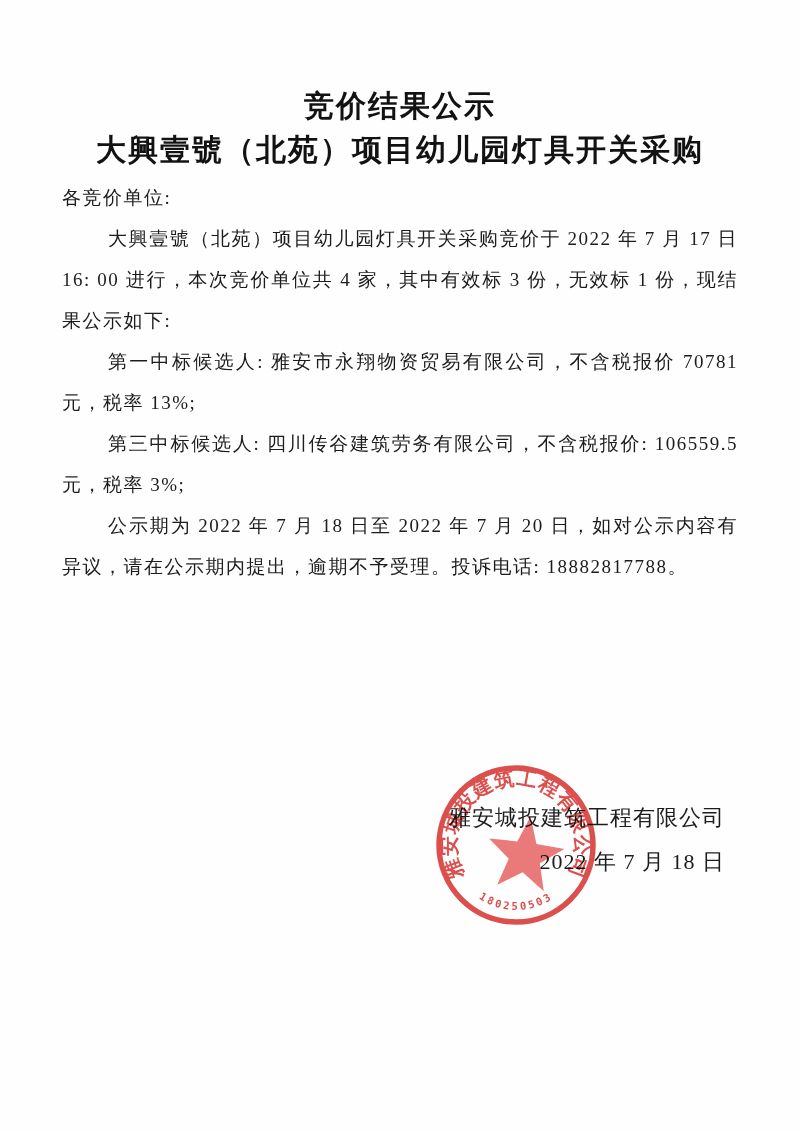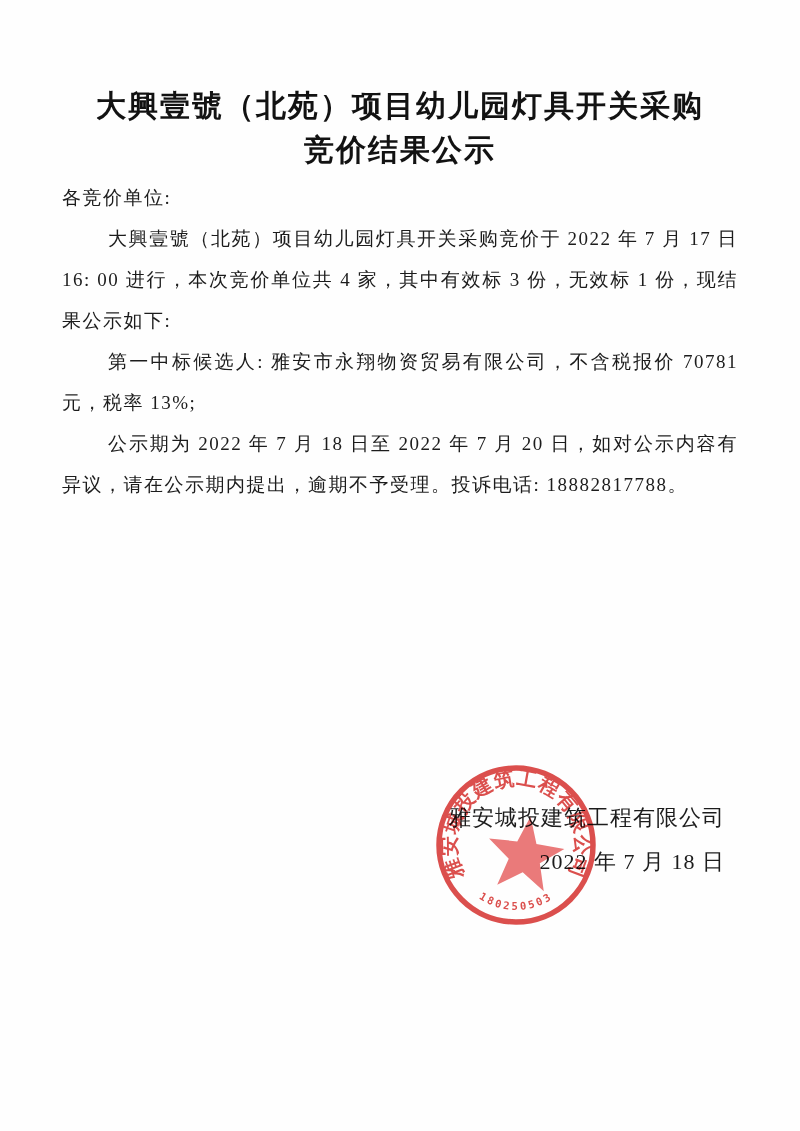--- a/index.html
+++ b/index.html
@@ -73,28 +73,29 @@
     letter-spacing: 2.5px;
   }
 </style>
 </head>
 <body>
 
 <div class="page">
 
   <div class="content">
     <h1 class="doc-title">
+      <span class="t-line">竞价结果公示</span>
       <span class="t-line">大興壹號（北苑）项目幼儿园灯具开关采购</span>
-      <span class="t-line">竞价结果公示</span>
     </h1>
 
     <div class="body-text">
       <p class="salutation">各竞价单位:</p>
       <p class="indent">大興壹號（北苑）项目幼儿园灯具开关采购竞价于 2022 年 7 月 17 日 16: 00 进行，本次竞价单位共 4 家，其中有效标 3 份，无效标 1 份，现结果公示如下:</p>
       <p class="indent">第一中标候选人: 雅安市永翔物资贸易有限公司，不含税报价 70781 元，税率 13%;</p>
+      <p class="indent">第三中标候选人: 四川传谷建筑劳务有限公司，不含税报价: 106559.5 元，税率 3%;</p>
       <p class="indent">公示期为 2022 年 7 月 18 日至 2022 年 7 月 20 日，如对公示内容有异议，请在公示期内提出，逾期不予受理。投诉电话: 18882817788。</p>
     </div>
   </div>
 
   <div class="signature">
     <div>雅安城投建筑工程有限公司</div>
     <div>2022 年 7 月  18 日</div>
   </div>
 
   <svg class="seal" viewBox="0 0 172 172" xmlns="http://www.w3.org/2000/svg" aria-hidden="true">

